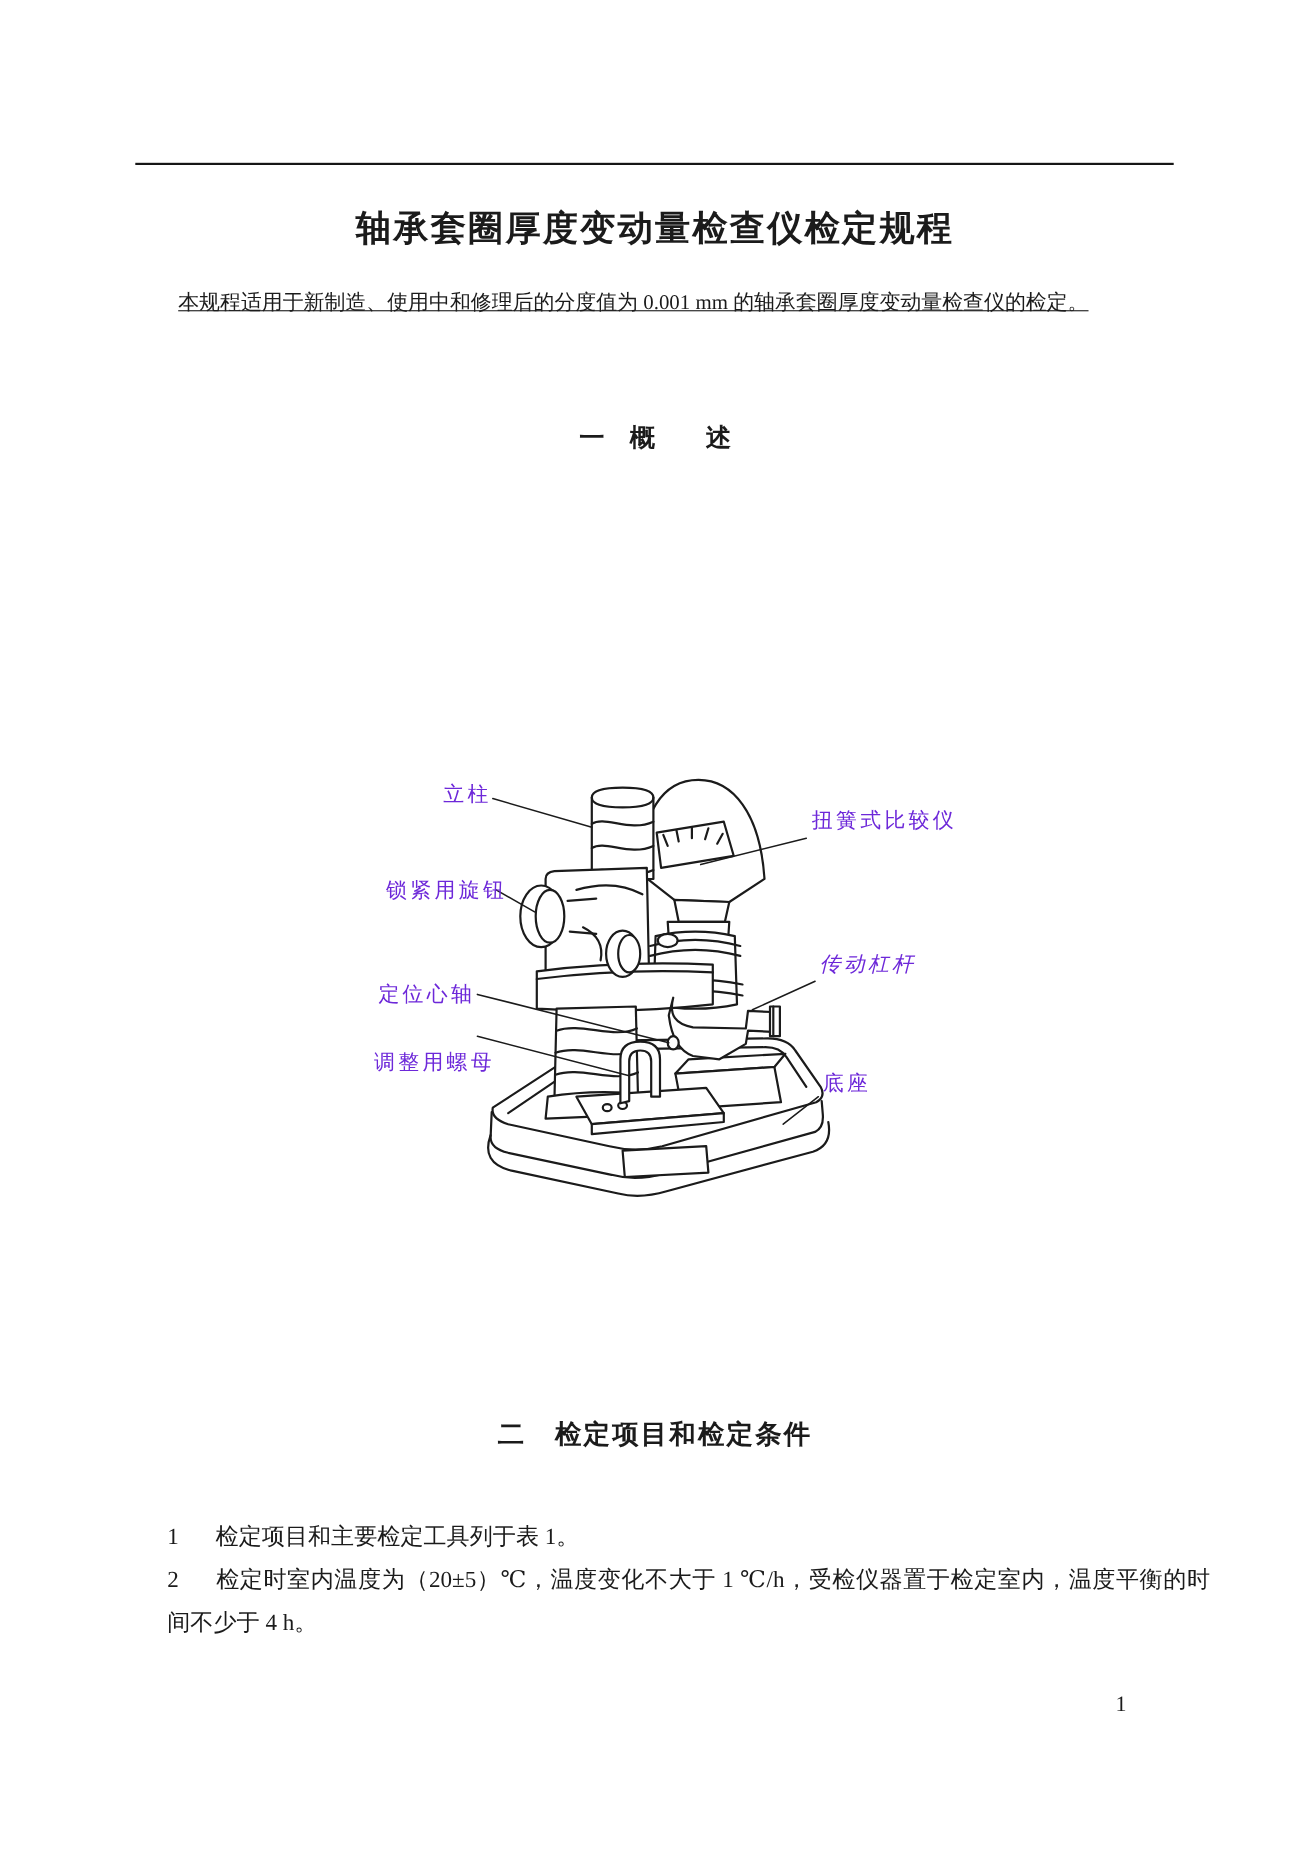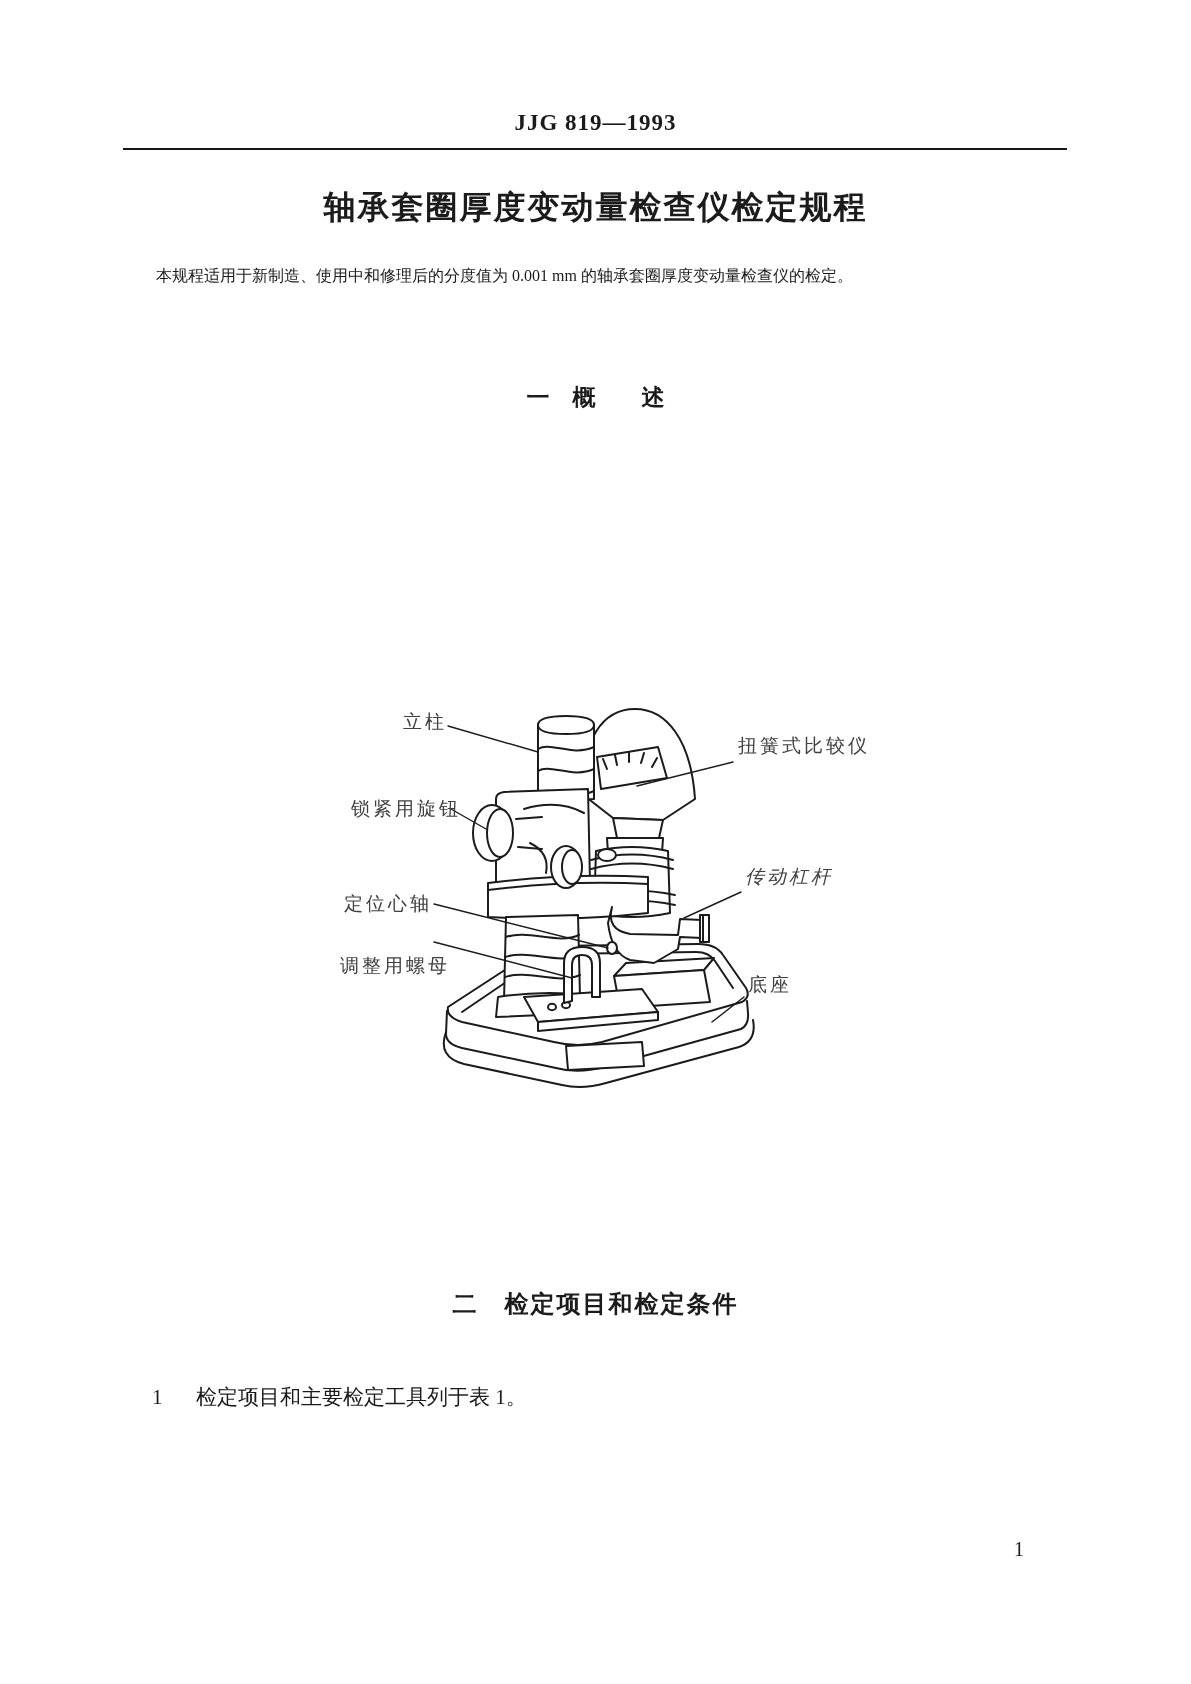--- a/index.html
+++ b/index.html
@@ -21,22 +21,22 @@
     background:#161616;
   }
   .doc-title{
     position:absolute;top:186px;left:0;width:100%;
     text-align:center;
     font-family:"Liberation Sans","DejaVu Sans",sans-serif;
     font-weight:bold;font-size:32px;letter-spacing:2px;
   }
   .para{
     position:absolute;left:124px;width:942px;
-    font-size:16px;line-height:39px;
-    text-align:justify;text-indent:2em;
+    font-size:19px;line-height:39px;
+    text-align:justify;text-indent:2em;text-decoration:underline;
   }
   .intro{top:256px;}
   .s1-body{top:458px;line-height:38px;}
   .sec-heading{
     position:absolute;left:0;width:100%;text-align:center;
     font-family:Liberation Sans, sans-serif;
     font-weight:bold;
   }
   .s1-head{top:382px;font-size:23px;}
   .s2-head{top:1288px;font-size:24px;letter-spacing:2px;}
@@ -44,21 +44,21 @@
     position:absolute;left:310px;top:645px;width:600px;height:460px;
   }
   .fig-svg path, .fig-svg ellipse{
     fill:none;stroke:#1b1b1b;stroke-width:2;
     stroke-linecap:round;stroke-linejoin:round;
   }
   .fig-svg .f{fill:#ffffff;}
   .fig-svg .leader path{stroke-width:1.4;}
   .fig-label{
     position:absolute;font-size:19px;letter-spacing:3px;white-space:nowrap;
-    color:#404040;
+    color:#6d28d9;
   }
   .lbl-column{left:93px;top:64px;}
   .lbl-comparator{left:428px;top:88px;}
   .lbl-lock-knob{left:41px;top:151px;}
   .lbl-spindle{left:34px;top:246px;}
   .lbl-adjust-nut{left:30px;top:284px;margin-top:24px;}
   .lbl-lever{left:435px;top:219px;font-style:italic;}
   .lbl-base{left:438px;top:327px;}
   .fig-caption{
     position:absolute;top:1162px;left:0;width:100%;
@@ -71,21 +71,20 @@
   .item-num{display:inline-block;width:44px;}
   .page-num{
     position:absolute;top:1538px;left:1014px;font-size:20px;
   }
 </style>
 </head>
 <body>
 
 <div class="page">
 
-  <div class="header-code">JJG 819—1993</div>
   <div class="rule"></div>
 
   <div class="doc-title">轴承套圈厚度变动量检查仪检定规程</div>
 
   <div class="para intro">本规程适用于新制造、使用中和修理后的分度值为 0.001 mm 的轴承套圈厚度变动量检查仪的检定。</div>
 
   <div class="sec-heading s1-head">一　概　　述</div>
 
 
   <div class="figure">
@@ -196,17 +195,20 @@
     <div class="fig-label lbl-base">底座</div>
   </div>
 
 
   <div class="sec-heading s2-head">二　检定项目和检定条件</div>
 
   <div class="items">
     <div class="item">
       <span class="item-num">1</span><span>检定项目和主要检定工具列于表 1。</span>
     </div>
+    <div class="item">
+      <span class="item-num">2</span><span>检定时室内温度为（20±5）℃，温度变化不大于 1 ℃/h，受检仪器置于检定室内，温度平衡的时间不少于 4 h。</span>
+    </div>
   </div>
 
   <div class="page-num">1</div>
 
 </div>
 
 </body></html>

